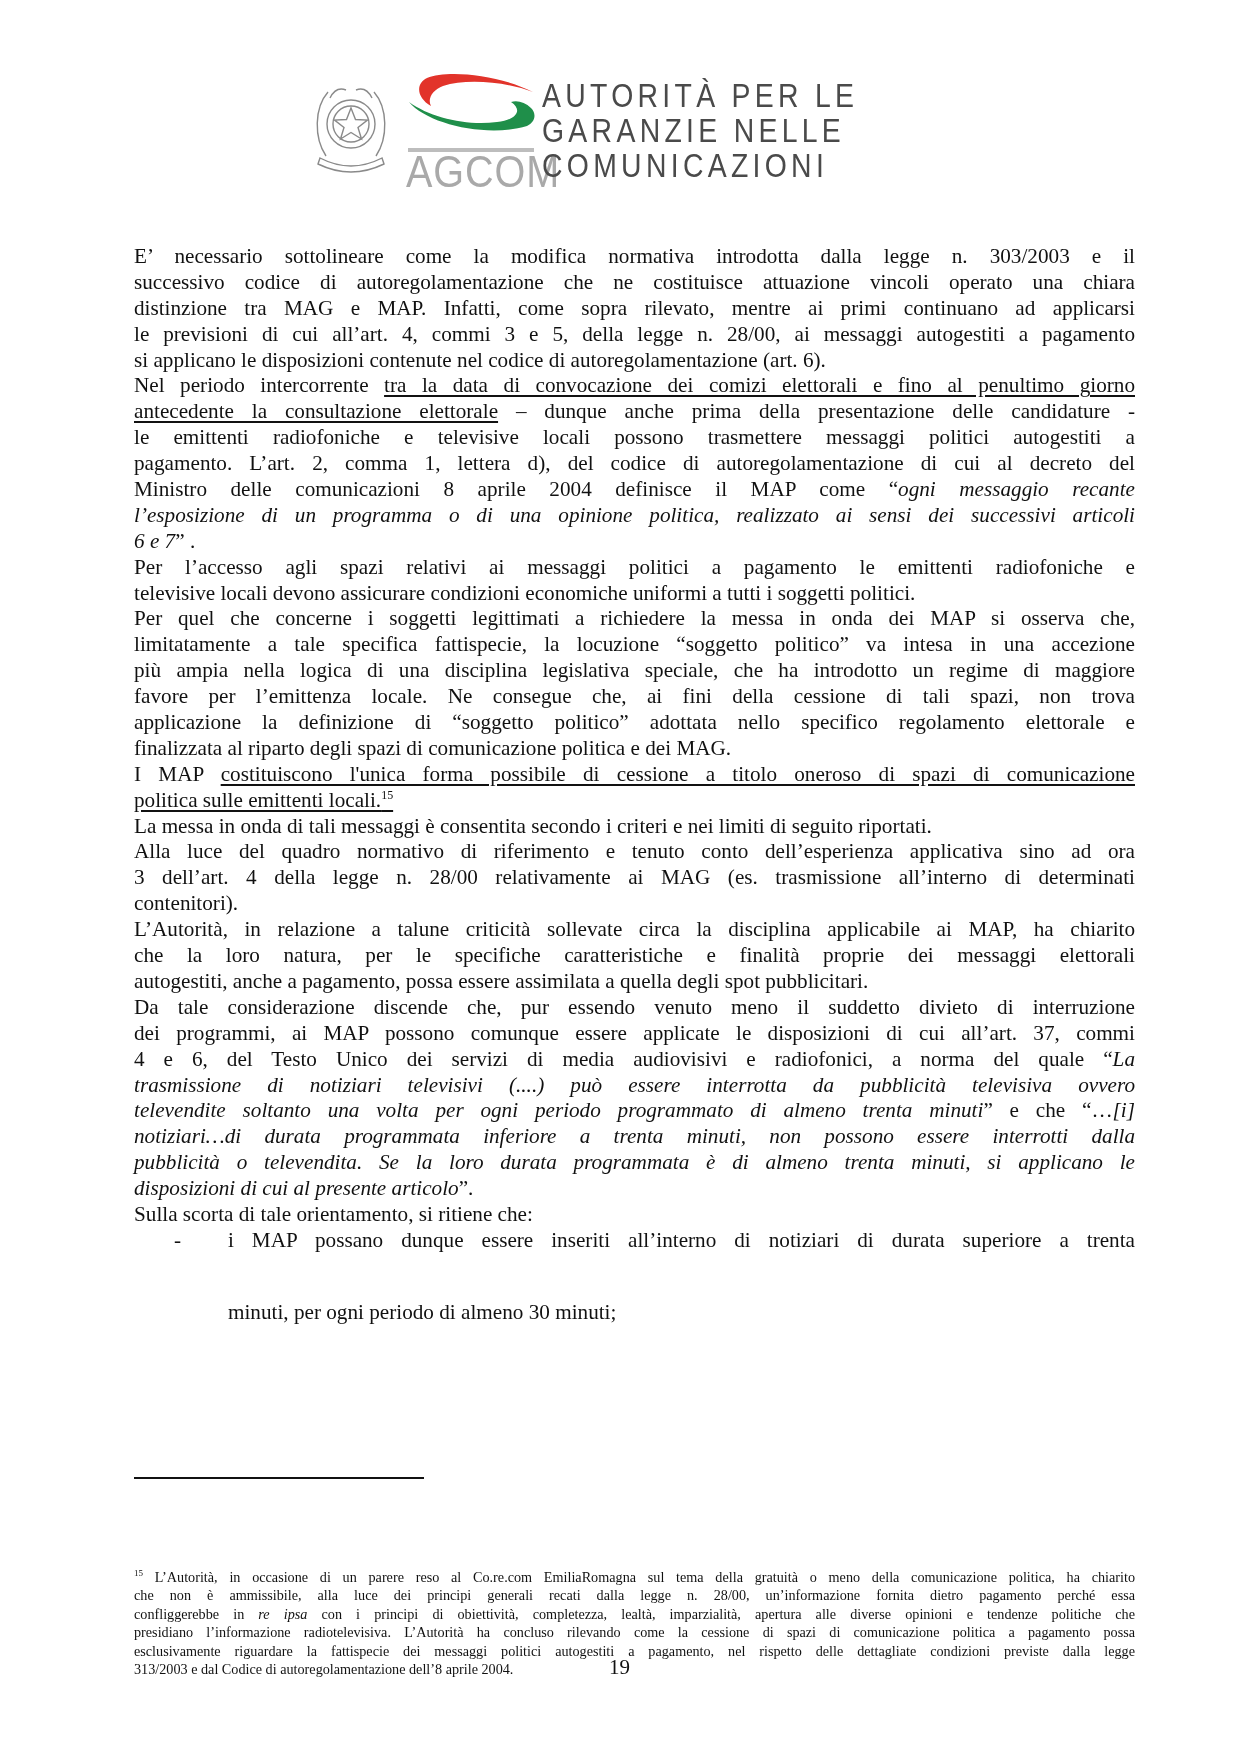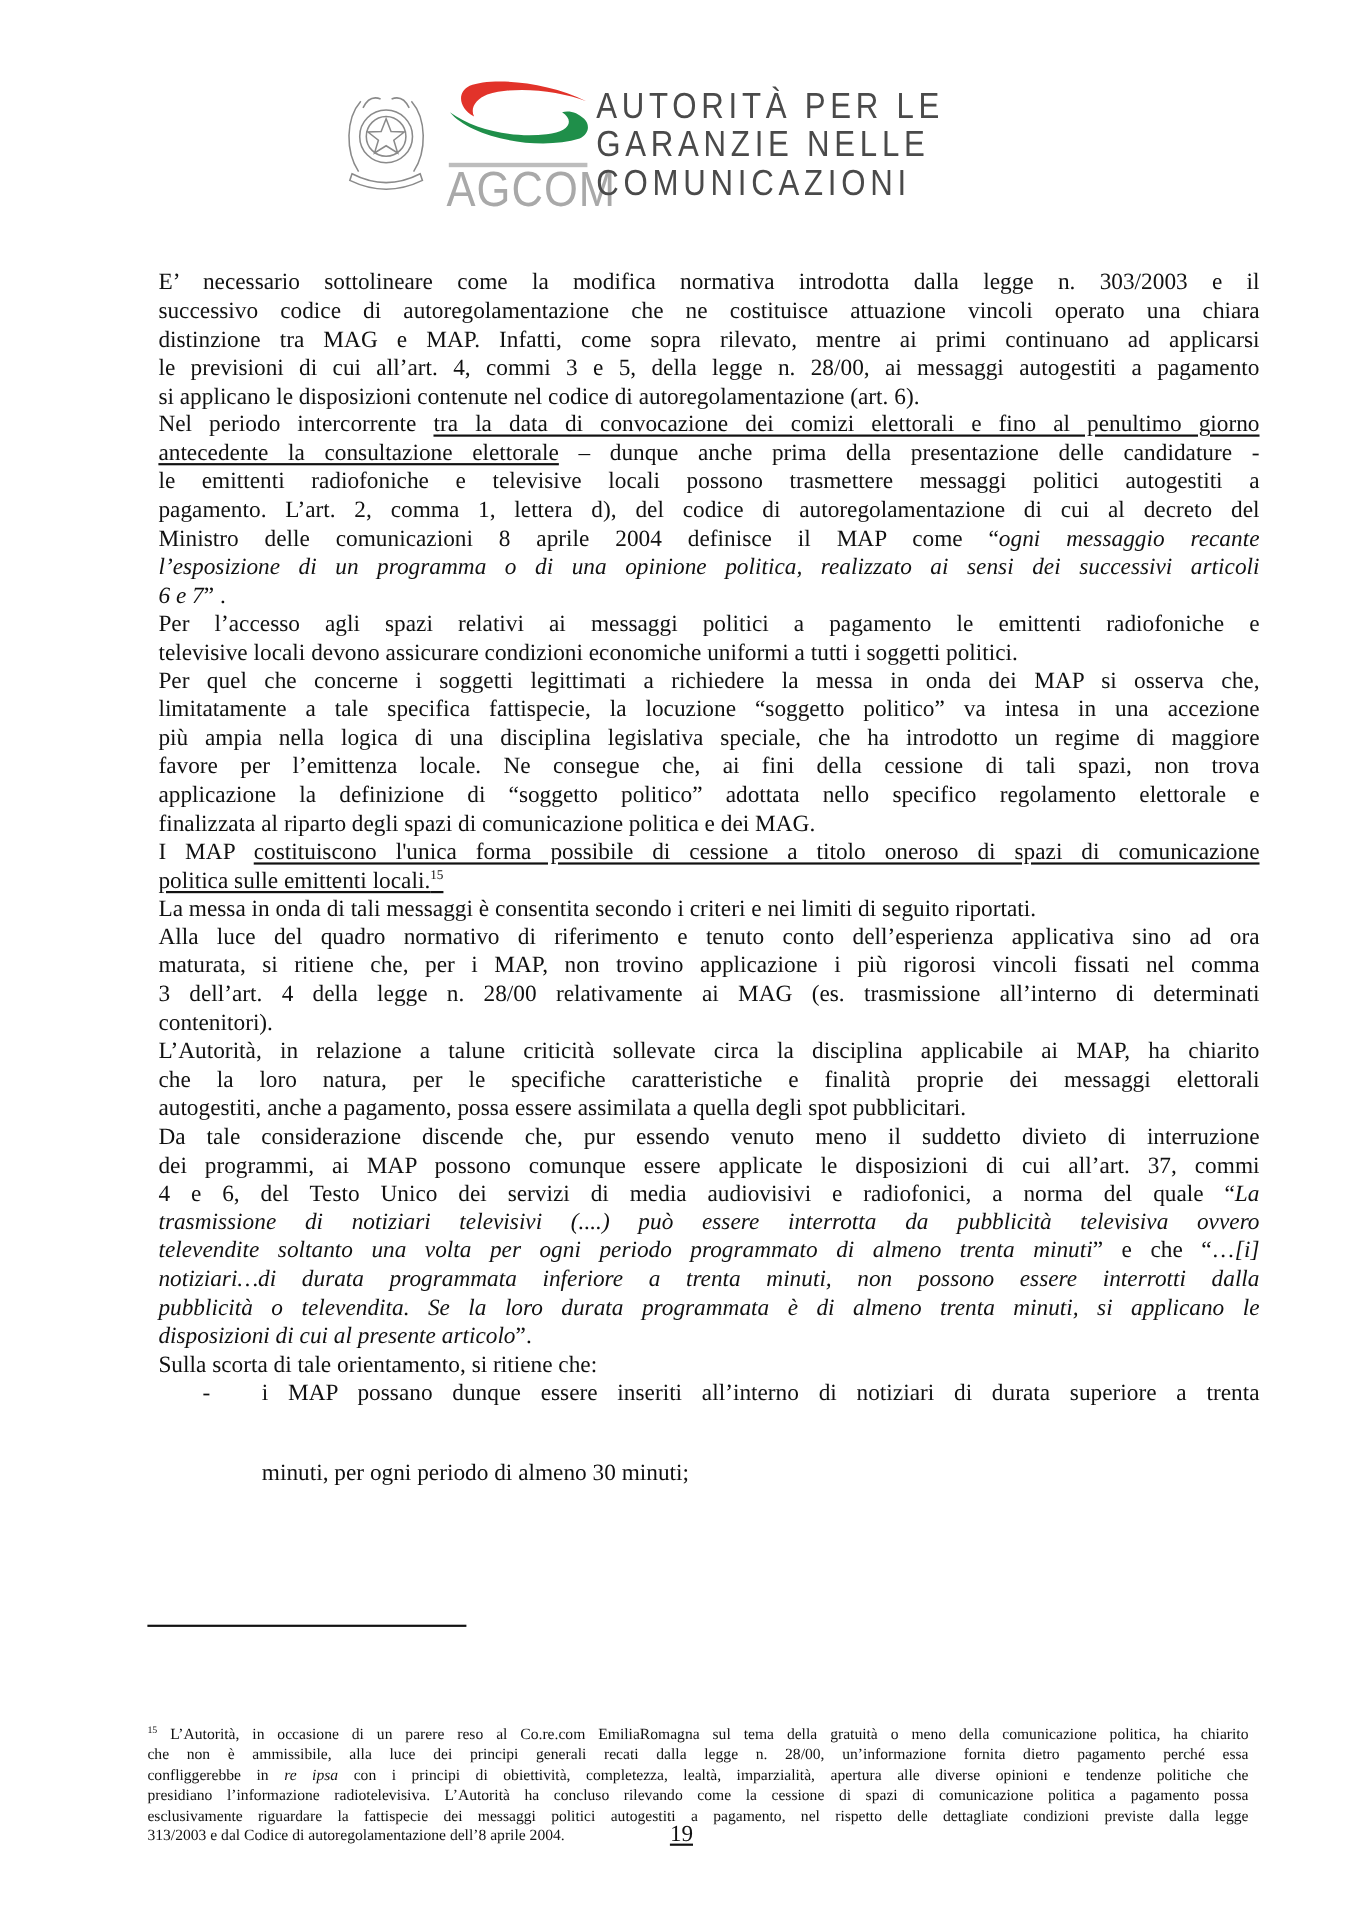--- a/index.html
+++ b/index.html
@@ -7,36 +7,36 @@
 
   
   .header { position: absolute; left: 312px; top: 68px; width: 640px; height: 120px; }
   .emblem { position: absolute; left: 0; top: 10px; width: 78px; height: 100px; }
   .swoosh { position: absolute; left: 95px; top: 4px; width: 130px; height: 72px; }
   .agcom-line { position: absolute; left: 96px; top: 80px; width: 126px; height: 4px; background: #bdbdbd; }
   .agcom { position: absolute; left: 94px; top: 80px; font-family: "Liberation Sans", "DejaVu Sans", sans-serif; font-size: 45px; letter-spacing: 1px; color: #a9a9a9; line-height: 48px; transform: scaleX(0.88); transform-origin: left top; }
   .org-name { position: absolute; left: 230px; top: 10px; font-family: "Liberation Sans", "DejaVu Sans", sans-serif; color: #4a4a4a; font-size: 33px; line-height: 35px; letter-spacing: 5px; transform: scaleX(0.86); transform-origin: left top; white-space: nowrap; }
 
   
-  .body-text { position: absolute; left: 144px; top: 244px; width: 1001px; font-size: 21.2px; line-height: 25.9px; }
+  .body-text { position: absolute; left: 134px; top: 244px; width: 1001px; font-size: 21.2px; line-height: 25.9px; }
   .ln { display: block; text-align: justify; text-align-last: justify; white-space: nowrap; height: 25.9px; }
   .ln.last { text-align-last: left; }
   .ln.indent-list2 { padding-left: 94px; margin-top: 46px; }
   .u { text-decoration: underline; text-underline-offset: 3px; }
   .i { font-style: italic; }
   sup { font-size: 12px; line-height: 0; vertical-align: super; }
   .dash { display: inline-block; width: 36px; }
 
   
   .fn-rule { position: absolute; left: 134px; top: 1477px; width: 290px; height: 2px; background: #111; }
   .footnote { position: absolute; left: 134px; top: 1568px; width: 1001px; font-size: 14.2px; line-height: 18.4px; }
   .footnote .ln { height: 18.4px; }
   .footnote sup { font-size: 9px; }
 
-  .page-number { position: absolute; left: 0; width: 1239px; top: 1655px; text-align: center; font-size: 21px; text-decoration: underline; }
+  .page-number { position: absolute; left: 0; width: 1239px; top: 1655px; text-align: center; font-size: 21px; }
 </style>
 </head>
 <body>
 
 <div class="header">
   <svg class="emblem" viewBox="0 0 78 100">
     <g fill="none" stroke="#8a8a8a" stroke-width="1.4">
       <path d="M14 78 C2 60 2 30 16 14"></path>
       <path d="M64 78 C76 60 76 30 62 14"></path>
       <circle cx="39" cy="46" r="24"></circle>
@@ -97,21 +97,20 @@
     <span class="ln"><span>I MAP </span><span class="u">costituiscono l'unica forma possibile di cessione a titolo oneroso di spazi di comunicazione</span></span>
     <span class="ln last"><span class="u"><span>politica sulle emittenti locali.</span><sup>15</sup></span></span>
   </div>
 
   <div>
     <span class="ln last">La messa in onda di tali messaggi è consentita secondo i criteri e nei limiti di seguito riportati.</span>
   </div>
 
   <div>
     <span class="ln">Alla luce del quadro normativo di riferimento e tenuto conto dell’esperienza applicativa sino ad ora</span>
-    <span class="ln">maturata, si ritiene che, per i MAP, non trovino applicazione i più rigorosi vincoli fissati nel comma</span>
     <span class="ln">3 dell’art. 4 della legge n. 28/00 relativamente ai MAG (es. trasmissione all’interno di determinati</span>
     <span class="ln last">contenitori).</span>
   </div>
 
   <div>
     <span class="ln">L’Autorità, in relazione a talune criticità sollevate circa la disciplina applicabile ai MAP, ha chiarito</span>
     <span class="ln">che la loro natura, per le specifiche caratteristiche e finalità proprie dei messaggi elettorali</span>
     <span class="ln last">autogestiti, anche a pagamento, possa essere assimilata a quella degli spot pubblicitari.</span>
   </div>
 

